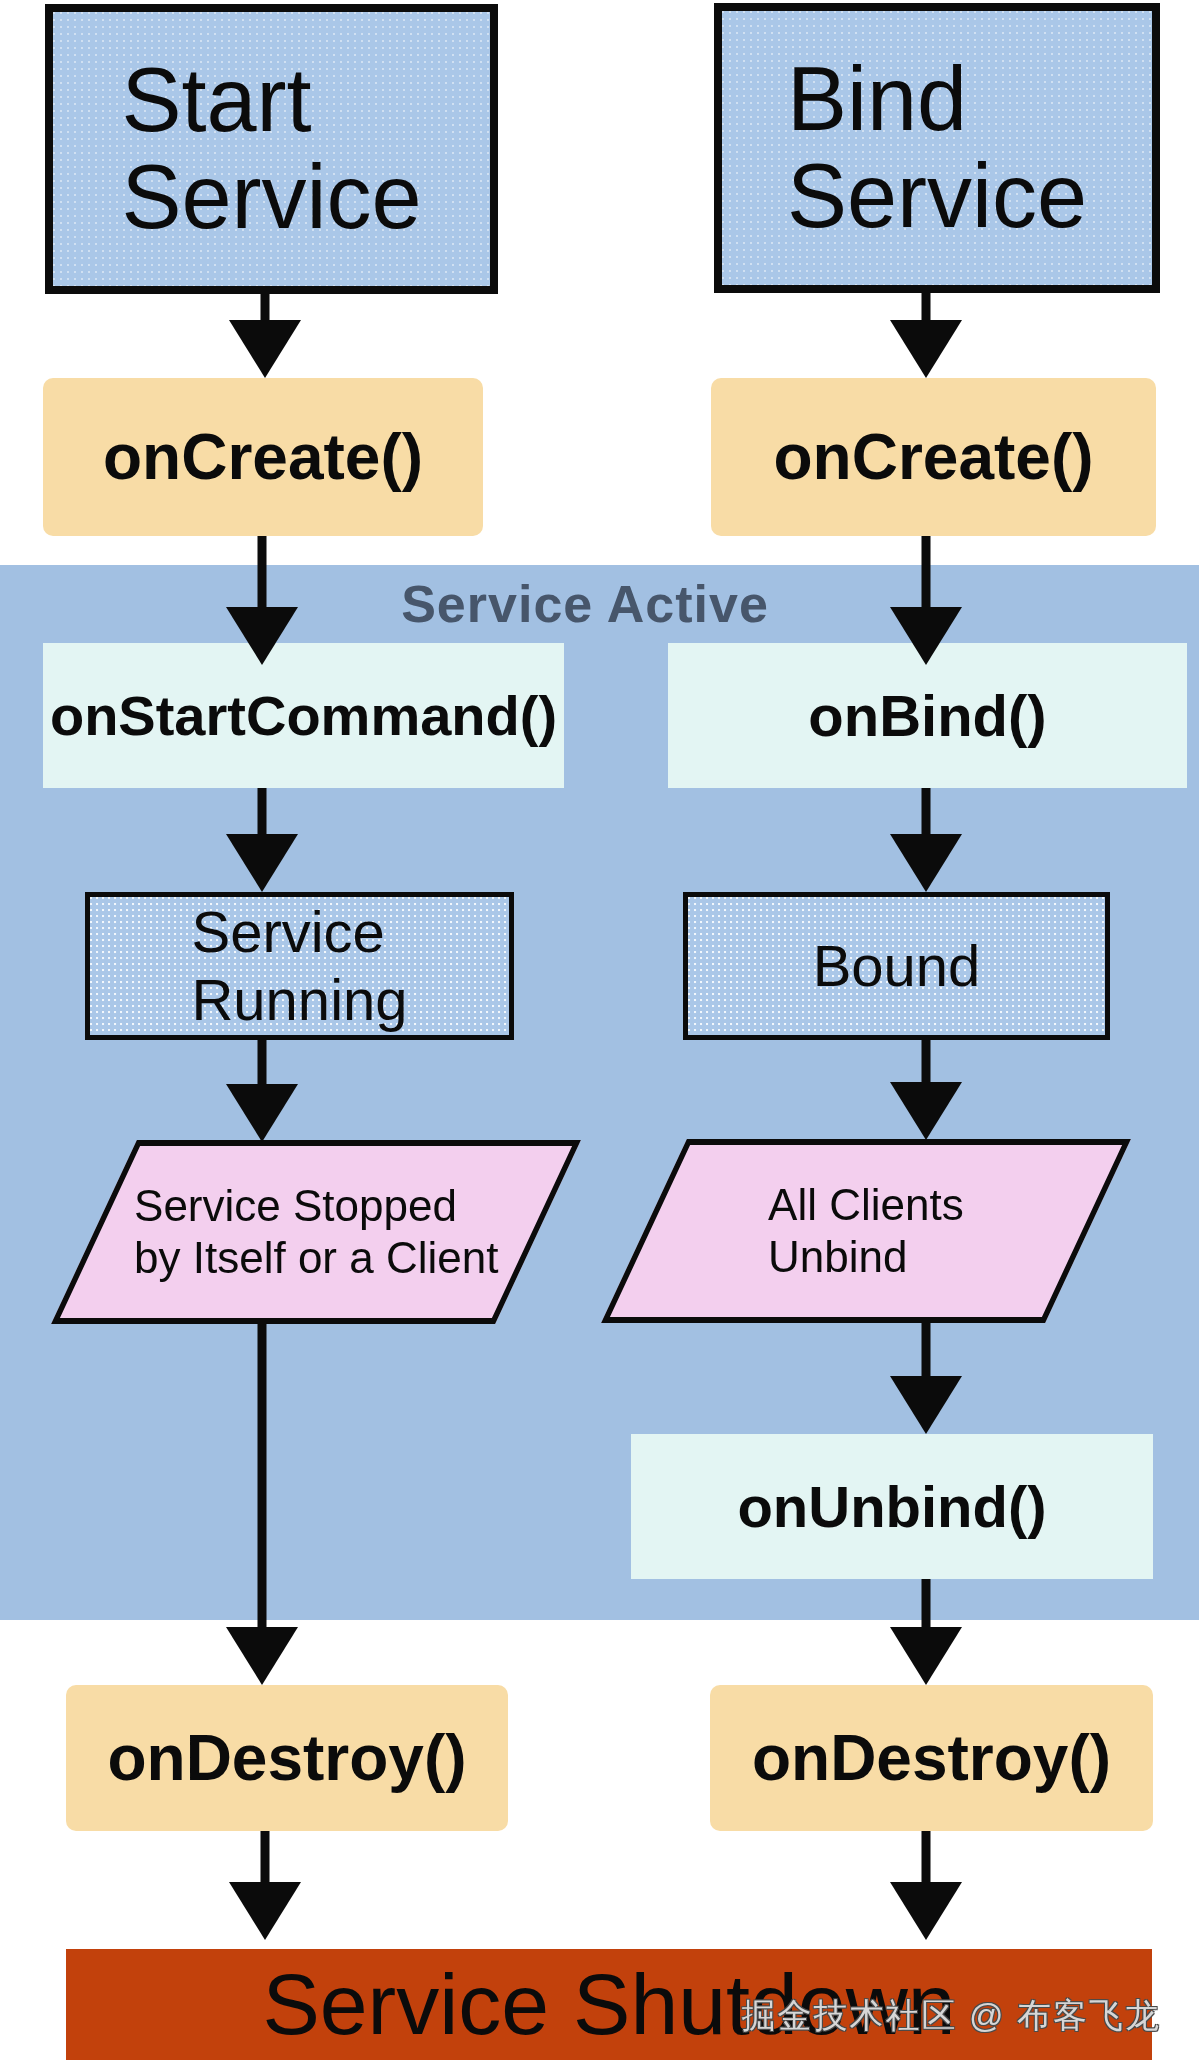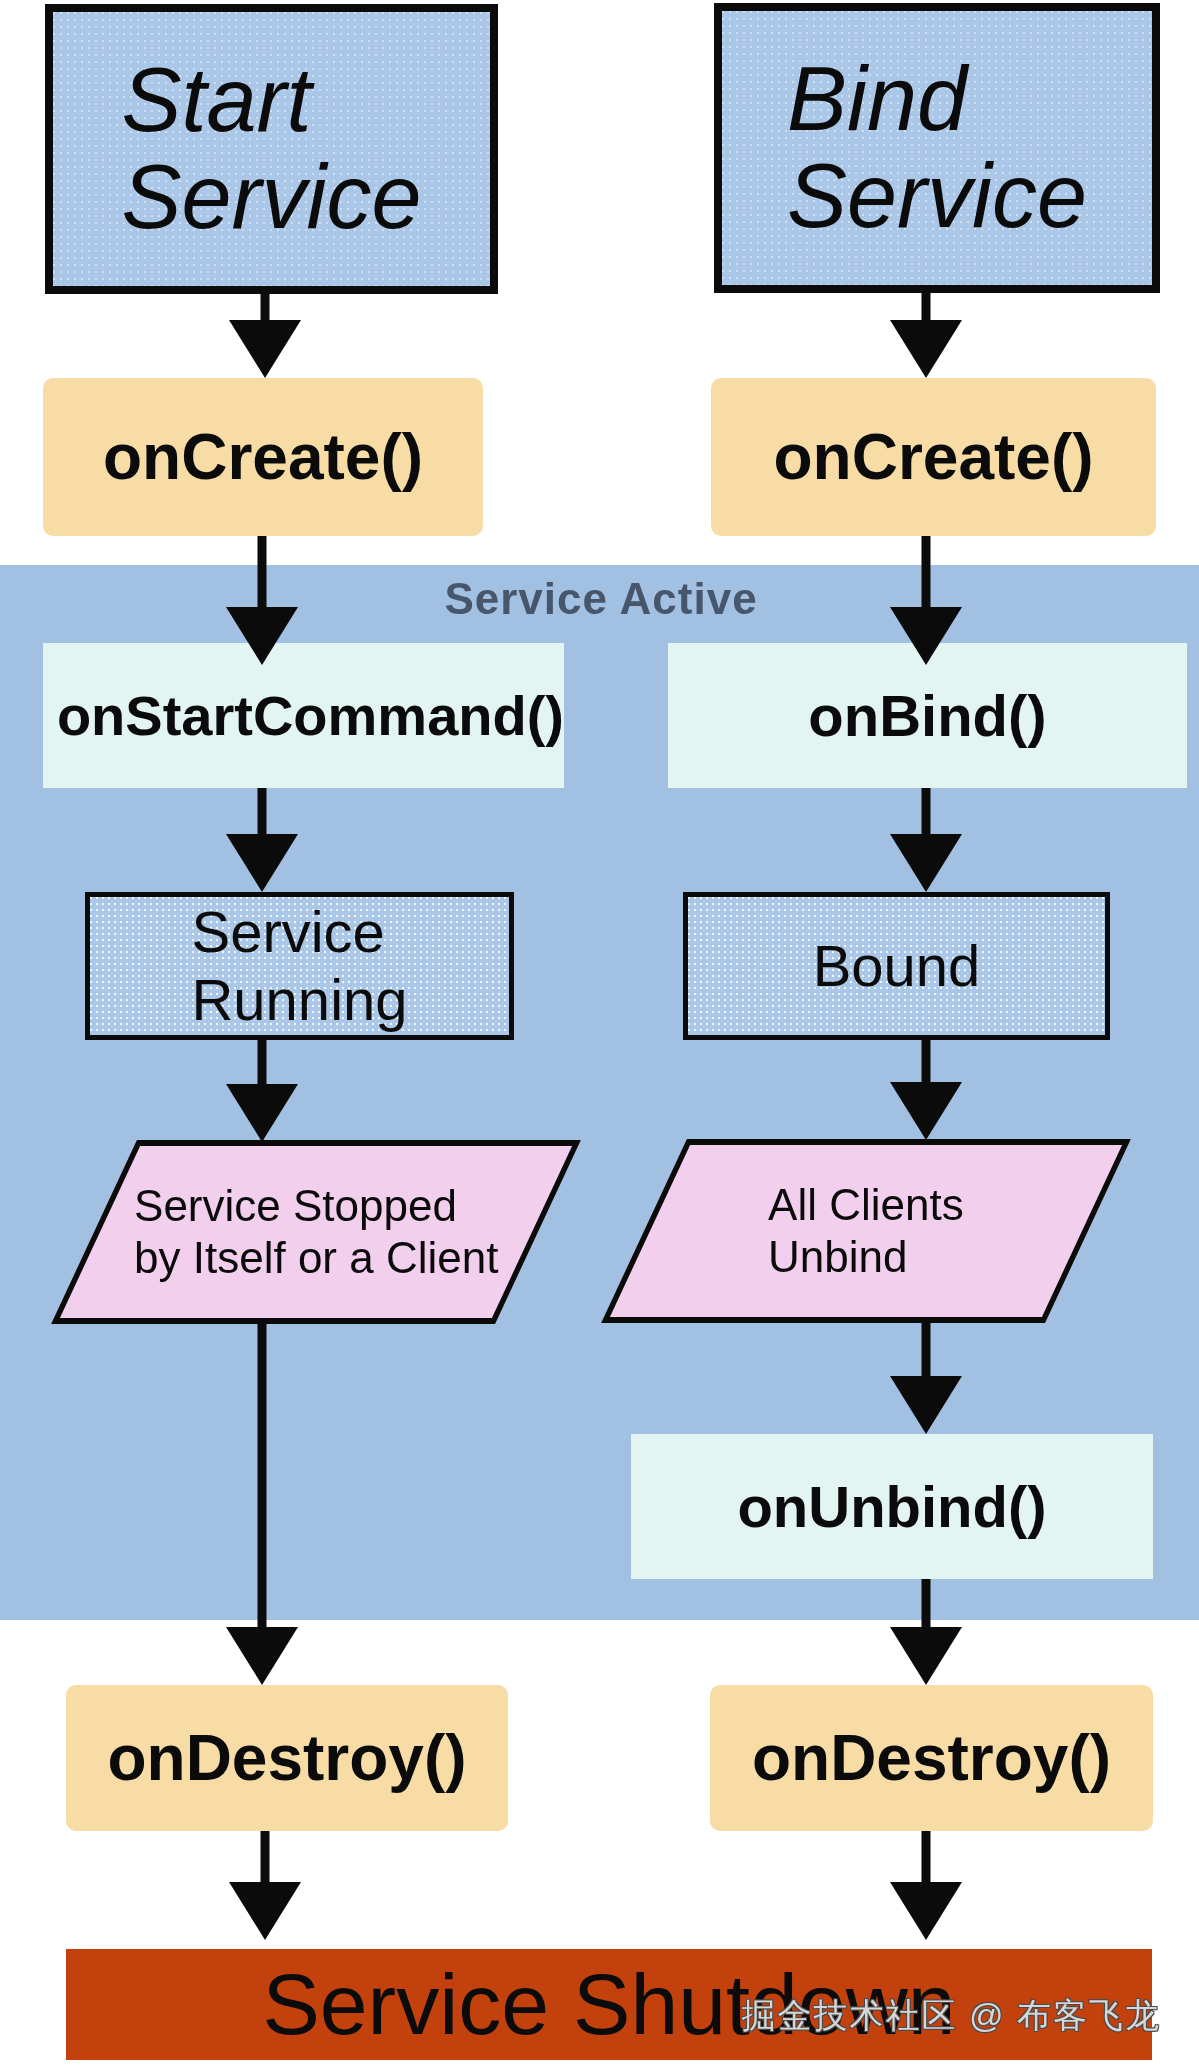--- a/index.html
+++ b/index.html
@@ -18,25 +18,24 @@
     position: absolute;
     left: 0; top: 565px;
     width: 1199px; height: 1055px;
     background: #a2c0e2;
   }
   .band-label {
     position: absolute;
     left: 0; top: 574px;
     width: 1170px;
     text-align: center;
-    font-size: 44px;
+    font-size: 52px;
     font-weight: bold;
     color: #47566b;
     letter-spacing: 1px;
-    padding-left: 16px;
   }
 
   
   .node {
     position: absolute;
     display: flex;
     align-items: center;
     justify-content: center;
     box-sizing: border-box;
     text-align: center;
@@ -45,21 +44,20 @@
   .lines span { display: block; }
 
   
   .entry {
     background: #aac7e8;
     border: 8px solid #0b0b0b;
     font-size: 90px;
     line-height: 1.08;
     background-image: radial-gradient(circle at 1px 1px, rgba(255,255,255,0.45) 1.1px, transparent 1.5px);
     background-size: 7px 7px;
-    font-style: italic;
   }
   .entry-start { left: 45px; top: 4px;  width: 453px; height: 290px; }
   .entry-bind  { left: 714px; top: 3px; width: 446px; height: 290px; }
 
   
   .tan {
     background: #f8dca6;
     font-size: 64px;
     font-weight: bold;
     border-radius: 10px;
@@ -67,21 +65,21 @@
   .oncreate-start  { left: 43px;  top: 378px;  width: 440px; height: 158px; }
   .oncreate-bind   { left: 711px; top: 378px;  width: 445px; height: 158px; }
   .ondestroy-start { left: 66px;  top: 1685px; width: 442px; height: 146px; }
   .ondestroy-bind  { left: 710px; top: 1685px; width: 443px; height: 146px; }
 
   
   .mint {
     background: #e3f5f3;
     font-weight: bold;
   }
-  .onstartcommand { left: 43px;  top: 643px;  width: 521px; height: 145px; font-size: 56px; justify-content: flex-end; }
+  .onstartcommand { left: 43px;  top: 643px;  width: 521px; height: 145px; font-size: 56px; }
   .onbind         { left: 668px; top: 643px;  width: 519px; height: 145px; font-size: 58px; }
   .onunbind       { left: 631px; top: 1434px; width: 522px; height: 145px; font-size: 58px; }
 
   
   .state {
     border: 5px solid #0b0b0b;
     background-color: #aac7e8;
     background-image: radial-gradient(circle at 1px 1px, rgba(255,255,255,0.85) 1.2px, transparent 1.6px);
     background-size: 6px 6px;
     font-size: 58px;

